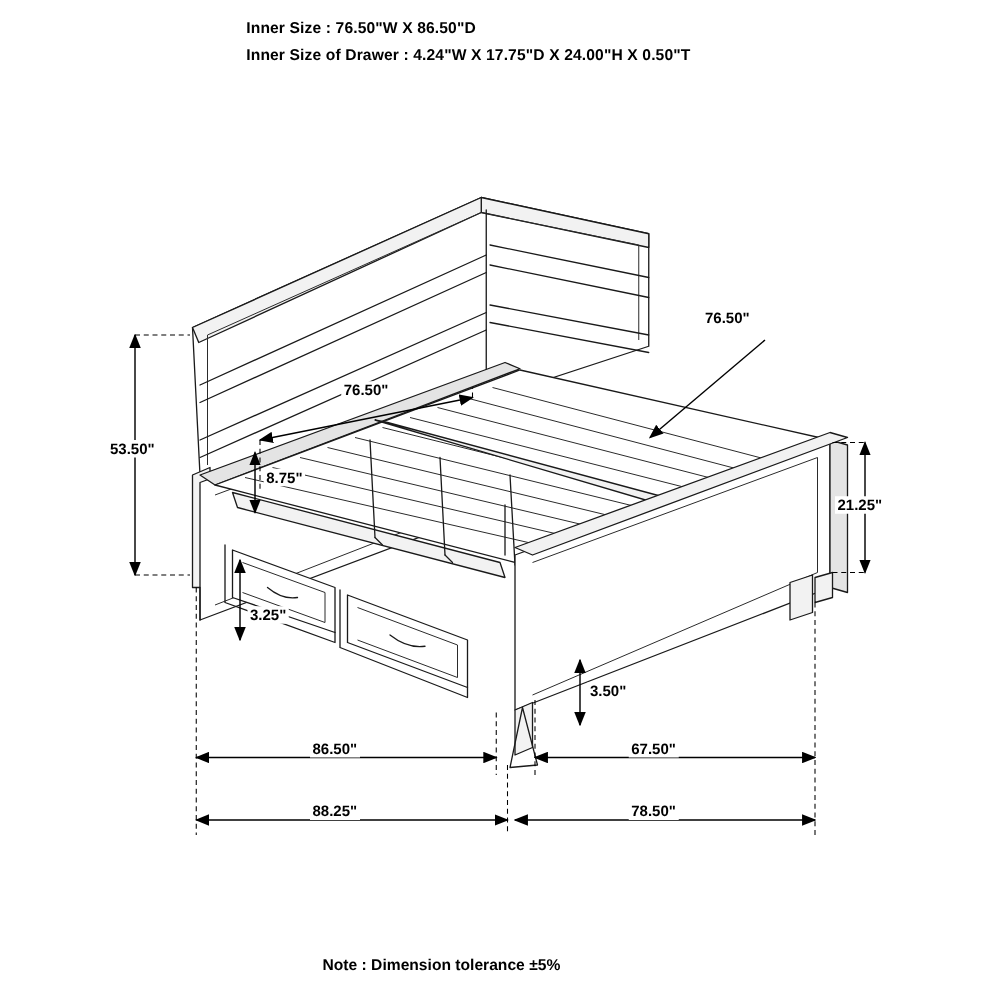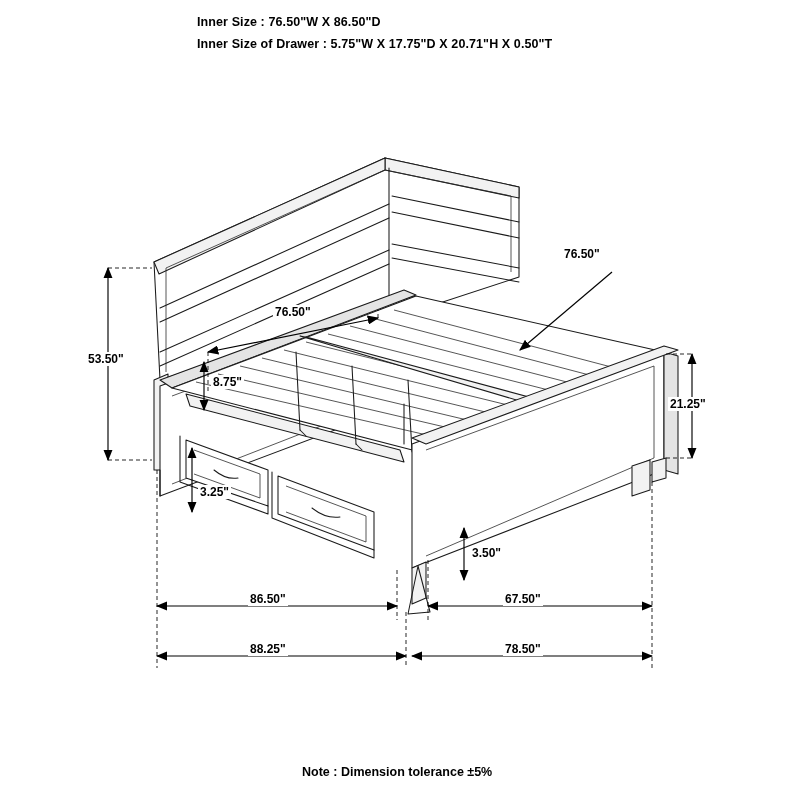--- a/index.html
+++ b/index.html
@@ -24,21 +24,20 @@
     font-size: 12.5px;
     font-weight: bold;
     letter-spacing: 0.1px;
     white-space: nowrap;
   }
   .note {
     position: absolute;
     font-size: 12.5px;
     font-weight: bold;
     white-space: nowrap;
-    margin-left: 44px;
   }
   .dimlabel {
     position: absolute;
     font-size: 12px;
     font-weight: bold;
     white-space: nowrap;
     background: #ffffff;
     padding: 0 2px;
   }
   svg.layer {
@@ -94,21 +93,21 @@
     stroke-width: 1.15;
     fill: none;
   }
 </style>
 </head>
 <body>
 
 <div id="sheet">
 
   <div class="hdr" style="left:197px; top:15px;">Inner Size : 76.50"W X 86.50"D</div>
-  <div class="hdr" style="left:197px; top:37px;">Inner Size of Drawer : 5.75"W X 17.75"D X 20.71"H X 0.50"T</div>
+  <div class="hdr" style="left:197px; top:37px;">Inner Size of Drawer : 4.24"W X 17.75"D X 24.00"H X 0.50"T</div>
 
   <svg class="layer" viewBox="0 0 800 800">
 
     <polygon class="fillw" points="154,262 385,158 519,187 519,277 400,316 400,300 160,380 154,262"></polygon>
 
     <polygon class="fillg" points="385,158 519,187 519,198 385,170"></polygon>
     <polygon class="fillg" points="154,262 385,158 385,170 159,274"></polygon>
 
     <polyline class="ln-thin" points="166,268 385,170 511,196 511,272"></polyline>
     <polyline class="ln-thin" points="166,268 166,372"></polyline>

